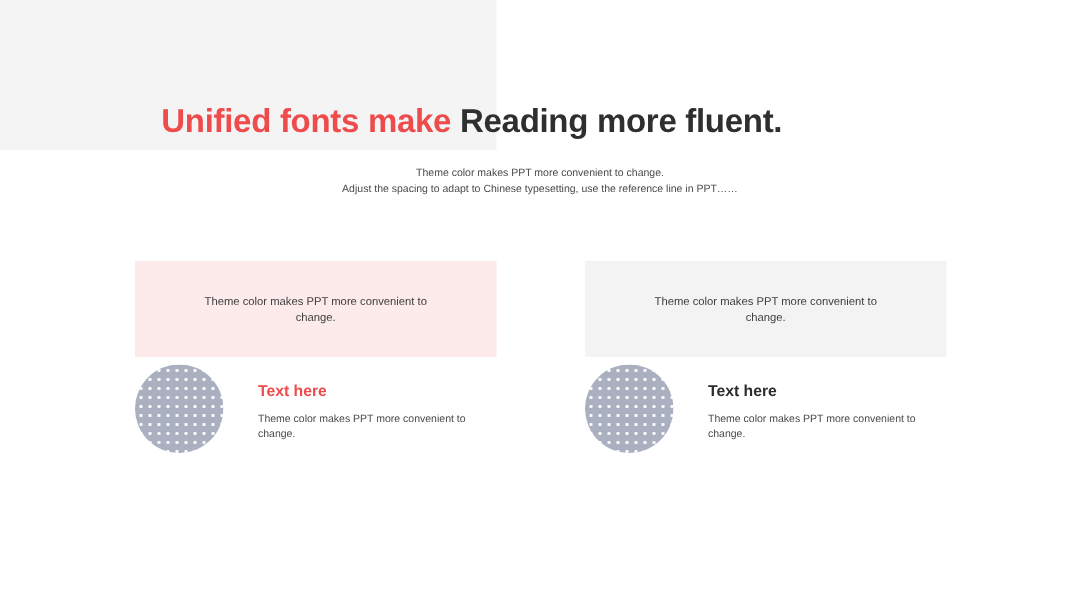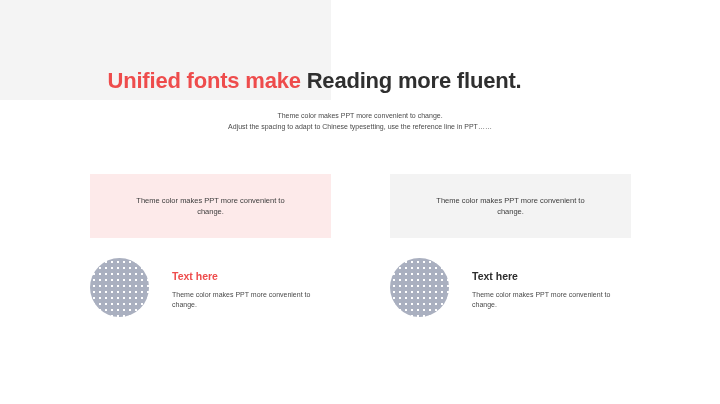--- a/index.html
+++ b/index.html
@@ -77,21 +77,21 @@
   .card p {
     font-size:7.5px;
     line-height:11px;
     color:#3d3d3d;
     max-width:165px;
   }
 
   
   .feature {
     position:absolute;
-    top:258px;
+    top:243px;
     width:245px;
     height:62px;
   }
   .feature-left  { left:90px; }
   .feature-right { left:390px; }
 
   .feature-circle {
     position:absolute;
     left:0; top:0;
     width:59px; height:59px;

